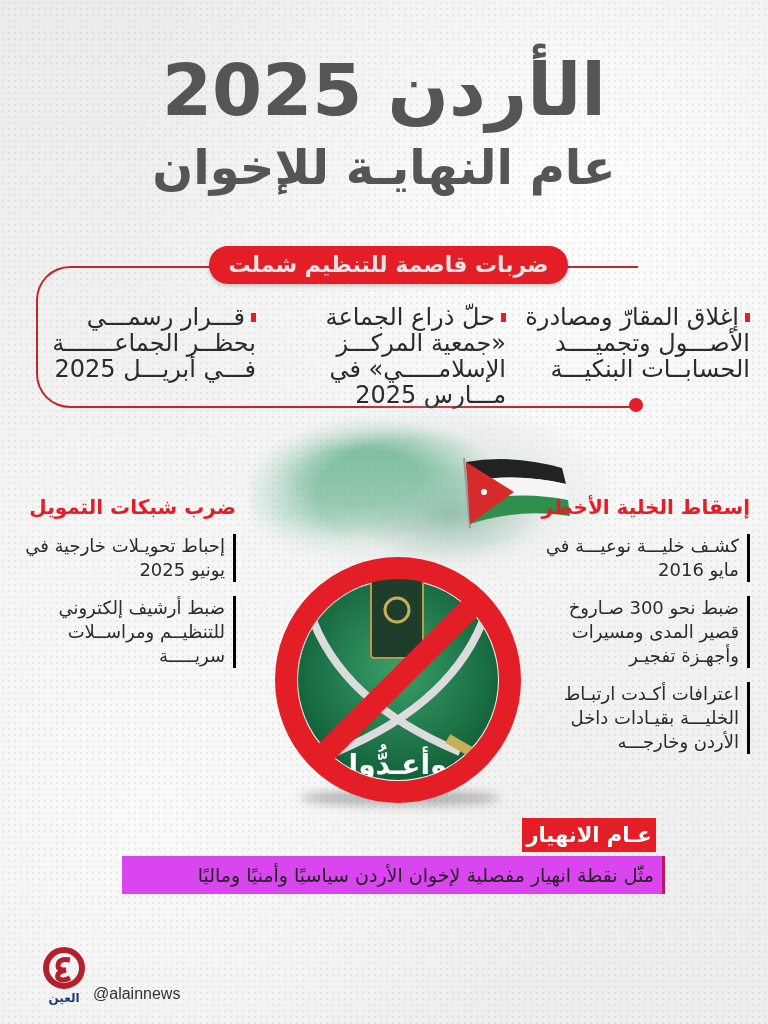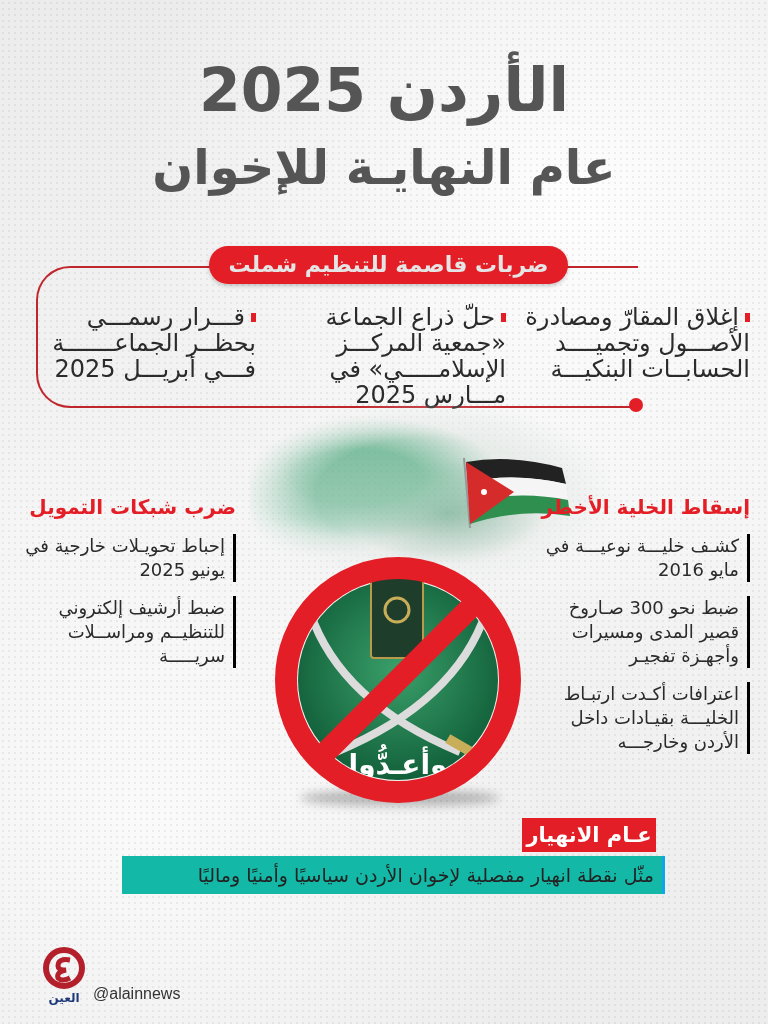--- a/index.html
+++ b/index.html
@@ -18,21 +18,21 @@
   }
   .dots {
     position: absolute; inset: 0;
     background-image: radial-gradient(rgba(0,0,0,0.06) 1px, transparent 1.2px);
     background-size: 6px 6px;
   }
   .title {
     position: absolute; left: 0; right: 0; top: 50px; text-align: center;
     font-weight: bold; color: #555; direction: rtl;
   }
-  .title .t1 { font-size: 60px; line-height: 80px; letter-spacing: 1px; }
+  .title .t1 { font-size: 72px; line-height: 80px; letter-spacing: 1px; }
   .title .t2 { font-size: 48px; line-height: 62px; margin-top: 6px; }
 
   .frame {
     position: absolute; left: 36px; top: 266px; width: 600px; height: 138px;
     border: 2px solid #c0272d; border-right: none;
     border-radius: 34px 0 0 34px;
   }
   .frame-dot {
     position: absolute; left: 629px; top: 398px; width: 14px; height: 14px;
     border-radius: 50%; background: #e41e26;
@@ -88,21 +88,21 @@
   .right-side { right: 18px; top: 494px; width: 215px; }
   .left-side { right: 532px; top: 494px; width: 215px; }
 
   .collapse-tag {
     position: absolute; left: 522px; top: 818px; width: 134px; height: 34px;
     background: #e41e26; color: #fff; font-weight: bold; font-size: 21px;
     line-height: 34px; text-align: center; direction: rtl;
   }
   .collapse-line {
     position: absolute; left: 122px; top: 856px; width: 532px; height: 38px;
-    background: #14b8a6; border-right: 3px solid #0ea5e9; direction: rtl;
+    background: #d946ef; border-right: 3px solid #be185d; direction: rtl;
     font-size: 19px; line-height: 38px; text-align: right; padding-right: 8px;
     color: #222;
   }
 
   .logo { position: absolute; left: 40px; top: 946px; width: 48px; height: 62px; }
   .handle {
     position: absolute; left: 93px; top: 985px; font-family: "Liberation Sans", sans-serif;
     font-size: 16px; color: #333; text-align: center;
   }
 </style>

